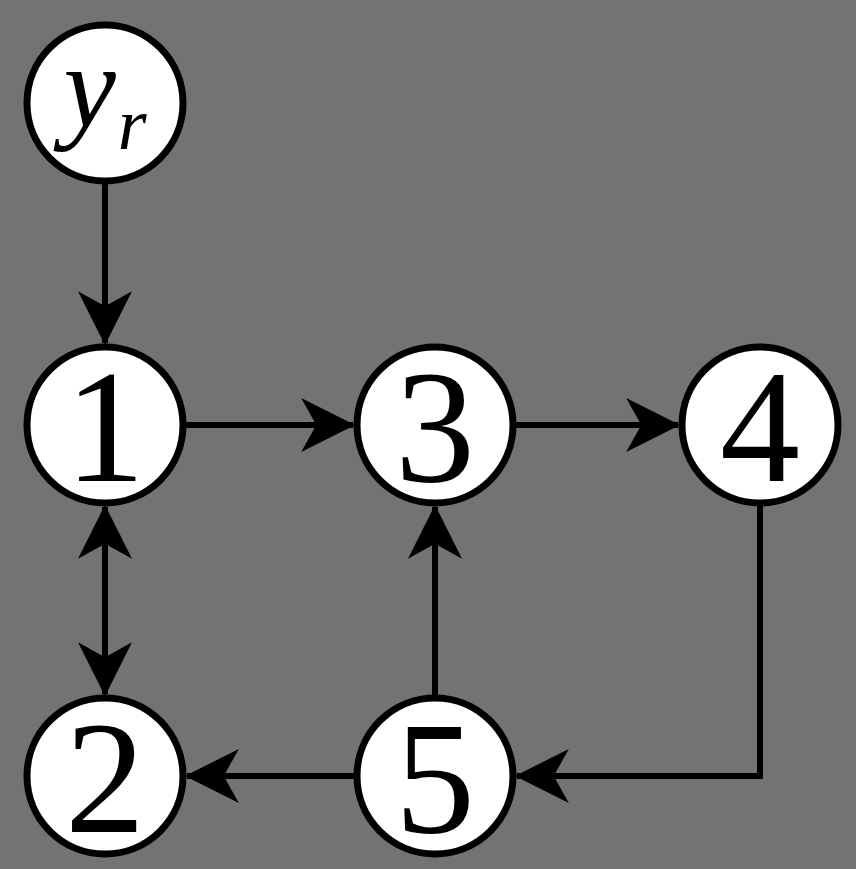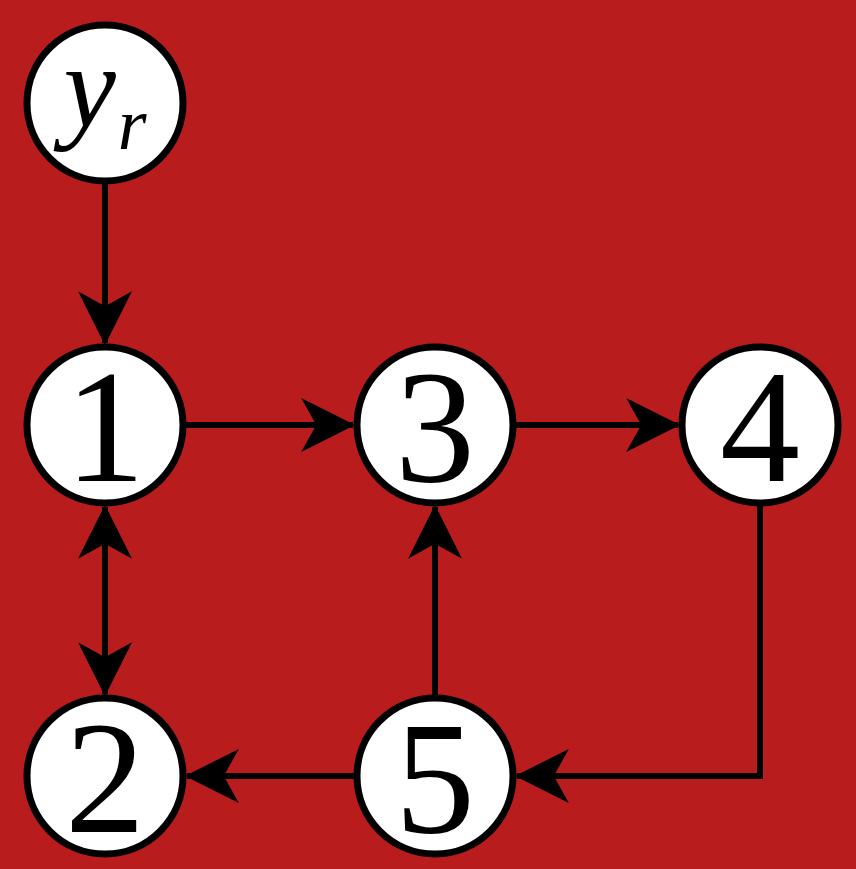--- a/index.html
+++ b/index.html
@@ -4,21 +4,21 @@
 <style>
   html, body {
     margin: 0;
     padding: 0;
     background: #ffffff;
   }
   .canvas-wrap {
     width: 856px;
     height: 869px;
     position: relative;
-    background: #b91c1c;
+    background: #737373;
     overflow: hidden;
   }
   svg {
     display: block;
   }
   .node-label {
     font-family: "Liberation Serif", "DejaVu Serif", serif;
     fill: #000000;
     user-select: none;
   }

